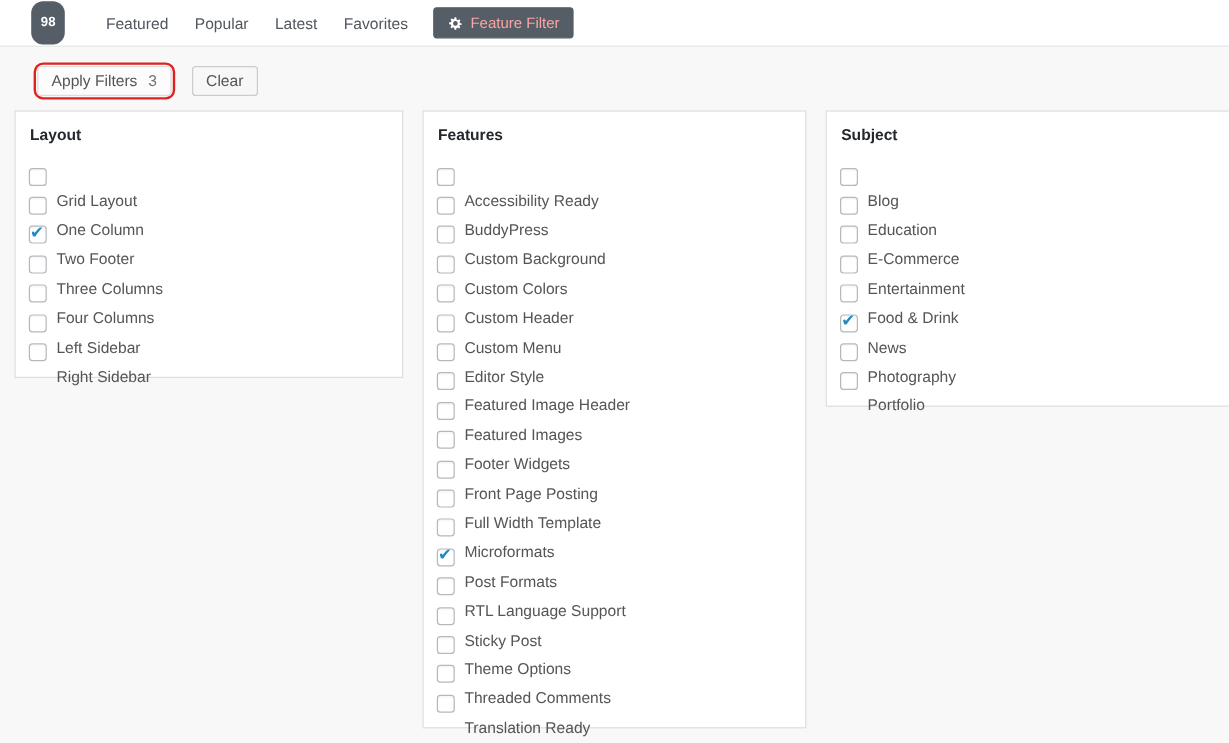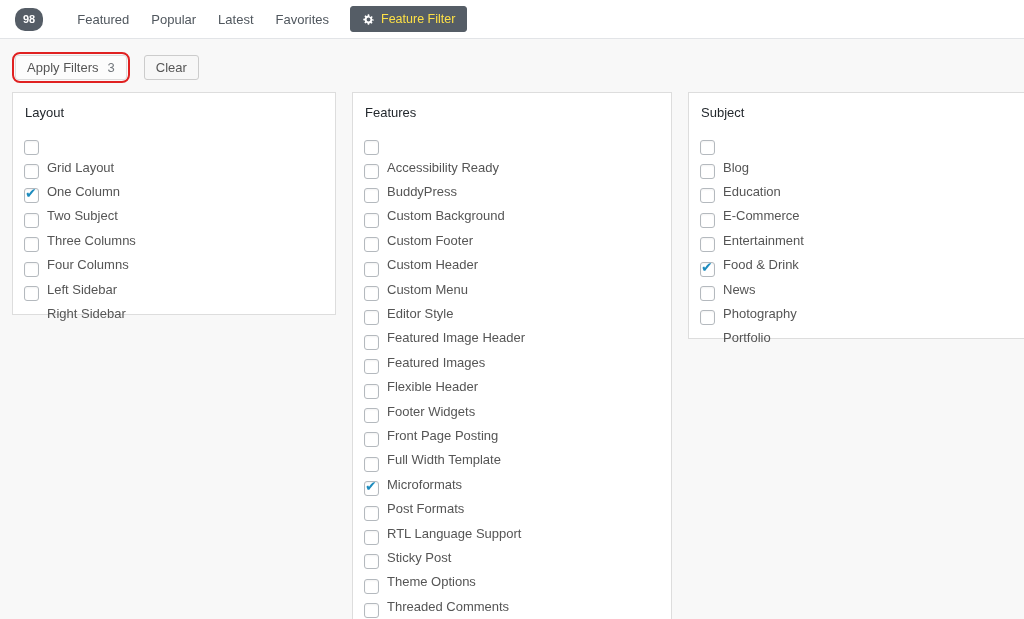--- a/index.html
+++ b/index.html
@@ -14,40 +14,40 @@
     font-family:"Liberation Sans","DejaVu Sans",sans-serif;
     background:#f8f8f8;color:#555;
   }
   
   .topbar{
     position:absolute;left:0;top:0;width:1024px;height:39px;
     background:#fff;border-bottom:1px solid #e2e4e7;
     display:flex;align-items:center;
   }
   .count-badge{
-    margin-left:15px;min-width:28px;height:23px;padding:0 8px;
+    margin-left:26px;min-width:28px;height:36px;padding:0 8px;
     background:var(--dark-btn);color:#fff;border-radius:10px;
     font-size:11px;font-weight:bold;display:inline-flex;
     align-items:center;justify-content:center;
   }
   .top-nav{display:flex;align-items:center;margin-left:23px;}
   .top-nav a{
     color:#50575e;font-size:13px;text-decoration:none;
     padding:0 11px;cursor:pointer;
   }
   .feature-filter{
     margin-left:10px;height:26px;padding:0 11px;
-    background:var(--dark-btn);color:#fde047;border:1px solid var(--dark-btn);
+    background:var(--dark-btn);color:#fca5a5;border:1px solid var(--dark-btn);
     border-radius:3px;font-size:12.5px;font-family:inherit;
     display:inline-flex;align-items:center;gap:6px;cursor:pointer;
   }
   .feature-filter svg{display:block;}
   
   .filter-actions{
-    position:absolute;left:12px;top:52px;
+    position:absolute;left:28px;top:52px;
     display:flex;align-items:center;gap:14px;
   }
   .annotation-box{
     display:inline-block;border:2px solid var(--annotation);
     border-radius:8px;padding:1px;background:transparent;
   }
   .btn{
     height:25px;padding:0 11px;background:#f7f7f7;border:1px solid #ccc;
     border-radius:3px;color:#555;font-size:13px;font-family:inherit;
     display:inline-flex;align-items:center;cursor:pointer;white-space:nowrap;
@@ -56,21 +56,21 @@
   .btn .count{margin-left:9px;color:#72777c;}
   
   .panel{
     position:absolute;top:92px;background:#fff;border:1px solid #ddd;
     padding:12px 11px 8px 11px;
   }
   .panel-0{left:12px;width:324px;}
   .panel-1{left:352px;width:320px;}
   .panel-2{left:688px;width:361px;}
   .panel-title{
-    font-size:13px;font-weight:normal;color:#23282d;margin:0 0 14px 1px;
+    font-size:13px;font-weight:bold;color:#23282d;margin:0 0 14px 1px;
     line-height:16px;
   }
   .filter-row{
     height:24.4px;display:flex;align-items:center;cursor:pointer;
   }
   .cb{
     width:15px;height:15px;border:1px solid #b4b9be;border-radius:3px;
     background:#fff;margin-right:8px;flex:0 0 auto;position:relative;
     box-shadow:inset 0 1px 2px rgba(0,0,0,.05);
   }
@@ -119,21 +119,21 @@
         <span class="filter-label">Grid Layout</span>
       </label>
       <label class="filter-row">
         <span class="cb"></span>
         <span class="filter-label">One Column</span>
       </label>
       <label class="filter-row">
         <span class="cb">
           <span class="check">✔</span>
         </span>
-        <span class="filter-label">Two Subject</span>
+        <span class="filter-label">Two Footer</span>
       </label>
       <label class="filter-row">
         <span class="cb"></span>
         <span class="filter-label">Three Columns</span>
       </label>
       <label class="filter-row">
         <span class="cb"></span>
         <span class="filter-label">Four Columns</span>
       </label>
       <label class="filter-row">
@@ -154,45 +154,41 @@
       <label class="filter-row">
         <span class="cb"></span>
         <span class="filter-label">BuddyPress</span>
       </label>
       <label class="filter-row">
         <span class="cb"></span>
         <span class="filter-label">Custom Background</span>
       </label>
       <label class="filter-row">
         <span class="cb"></span>
-        <span class="filter-label">Custom Footer</span>
+        <span class="filter-label">Custom Colors</span>
       </label>
       <label class="filter-row">
         <span class="cb"></span>
         <span class="filter-label">Custom Header</span>
       </label>
       <label class="filter-row">
         <span class="cb"></span>
         <span class="filter-label">Custom Menu</span>
       </label>
       <label class="filter-row">
         <span class="cb"></span>
         <span class="filter-label">Editor Style</span>
       </label>
       <label class="filter-row">
         <span class="cb"></span>
         <span class="filter-label">Featured Image Header</span>
       </label>
       <label class="filter-row">
         <span class="cb"></span>
         <span class="filter-label">Featured Images</span>
-      </label>
-      <label class="filter-row">
-        <span class="cb"></span>
-        <span class="filter-label">Flexible Header</span>
       </label>
       <label class="filter-row">
         <span class="cb"></span>
         <span class="filter-label">Footer Widgets</span>
       </label>
       <label class="filter-row">
         <span class="cb"></span>
         <span class="filter-label">Front Page Posting</span>
       </label>
       <label class="filter-row">

